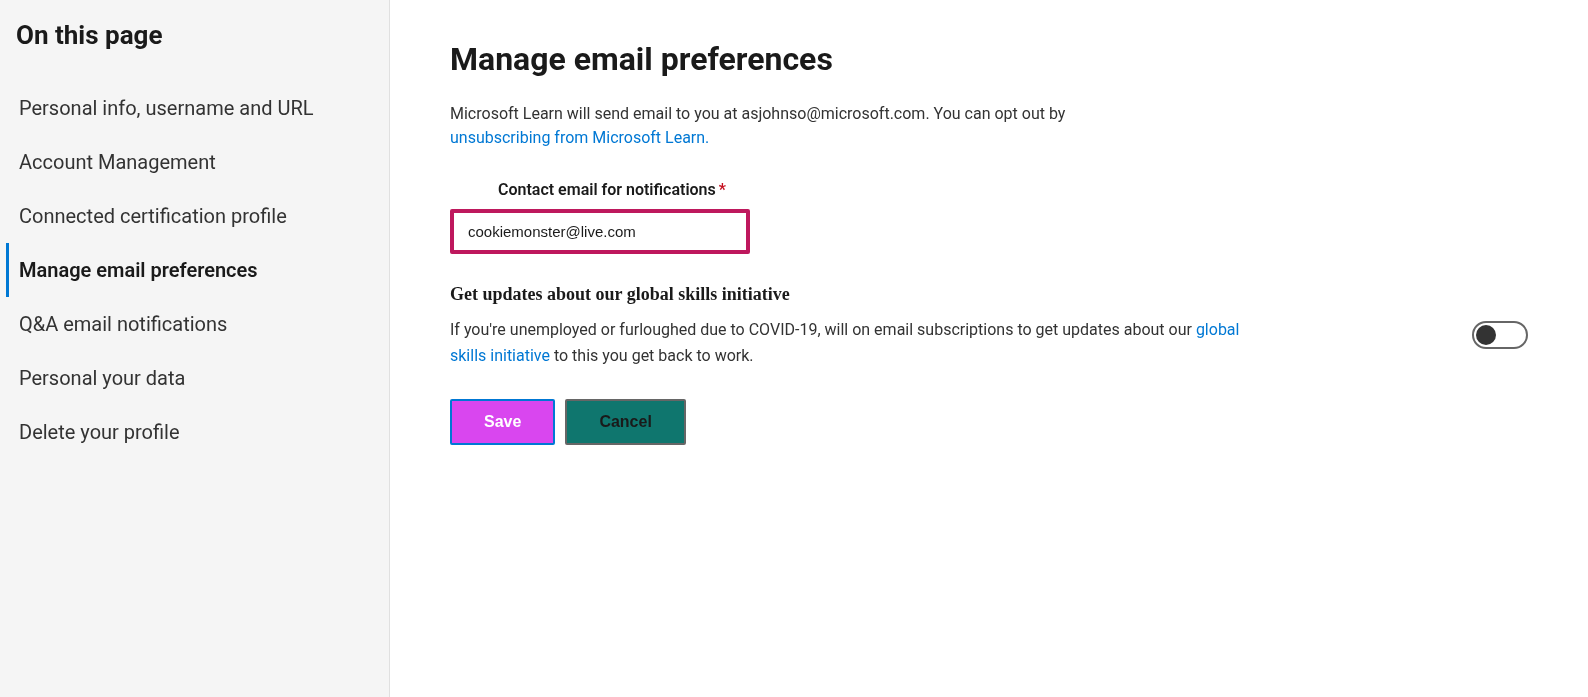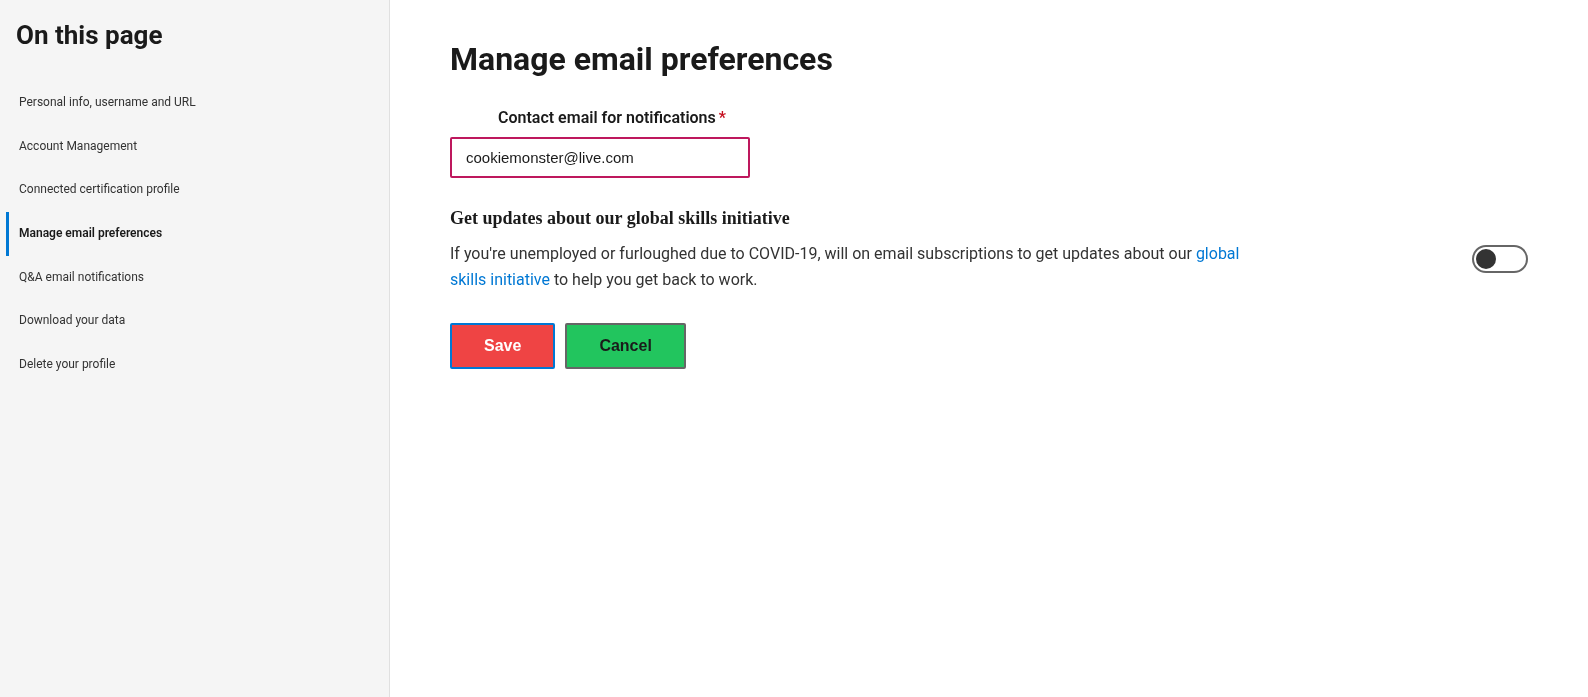--- a/index.html
+++ b/index.html
@@ -30,21 +30,21 @@
       margin-bottom: 30px;
       line-height: 1.2;
     }
 
     .sidebar-nav {
       list-style: none;
     }
 
     .sidebar-nav li {
       padding: 14px 0;
-      font-size: 12px;
+      font-size: 20px;
       color: #333;
       cursor: pointer;
       border-left: 3px solid transparent;
       padding-left: 10px;
       margin-left: -10px;
       line-height: 1.3;
     }
 
     .sidebar-nav li.active {
       font-weight: 600;
@@ -90,21 +90,21 @@
       margin-bottom: 10px;
       margin-left: 48px;
     }
 
     .required-star {
       color: #c50f1f;
       margin-left: 3px;
     }
 
     .email-input {
-      border: 2px solid #be185d;
+      border: 4px solid #be185d;
       border-radius: 2px;
       padding: 10px 14px;
       font-size: 15px;
       width: 300px;
       color: #1a1a1a;
       outline: none;
       display: block;
     }
 
     .section-heading {
@@ -171,32 +171,32 @@
       transition: 0.2s;
     }
 
     .buttons-row {
       display: flex;
       gap: 10px;
       margin-top: 10px;
     }
 
     .btn-save {
-      background: #ef4444;
+      background: #d946ef;
       color: #fff;
       border: 2px solid #0078d4;
       padding: 12px 32px;
       font-size: 16px;
       font-weight: 600;
       cursor: pointer;
       border-radius: 2px;
     }
 
     .btn-cancel {
-      background: #22c55e;
+      background: #0f766e;
       color: #1a1a1a;
       border: 2px solid #666;
       padding: 12px 32px;
       font-size: 16px;
       font-weight: 600;
       cursor: pointer;
       border-radius: 2px;
     }
   </style>
 </head>
@@ -204,43 +204,48 @@
 
 <div class="sidebar">
   <div class="sidebar-title">On this page</div>
   <ul class="sidebar-nav">
 
   <li>Personal info, username and URL</li>
       <li>Account Management</li>
       <li>Connected certification profile</li>
       <li class="active">Manage email preferences</li>
       <li>Q&amp;A email notifications</li>
-      <li>Download your data</li>
+      <li>Personal your data</li>
       <li>Delete your profile</li>
     </ul>
 </div>
 
 <div class="main-content">
   <h1 class="page-title">Manage email preferences</h1>
 
+  <p class="description-text">
+    <span>Microsoft Learn will send email to you at asjohnso@microsoft.com. You can opt out by</span>
+    <br>
+    <a class="link-text" href="#">unsubscribing from Microsoft Learn.</a>
+  </p>
 
   <div class="section-divider">
     <div class="field-label">
       <span>Contact email for notifications</span><span class="required-star">*</span>
     </div>
     <input class="email-input" type="email" value="cookiemonster@live.com" style="">
   </div>
 
   <div class="section-heading">Get updates about our global skills initiative</div>
 
   <div class="toggle-row">
     <div class="toggle-description">
       <span>If you're unemployed or furloughed due to COVID-19, will on email subscriptions to get updates about our</span>
       <a class="link-text" href="#">global skills initiative</a>
-      <span>to help you get back to work.</span>
+      <span>to this you get back to work.</span>
     </div>
     <label class="toggle-switch">
       <input type="checkbox" style="">
       <span class="toggle-slider"></span>
     </label>
   </div>
 
   <div class="buttons-row">
     <button class="btn-save">Save</button>
     <button class="btn-cancel">Cancel</button>

